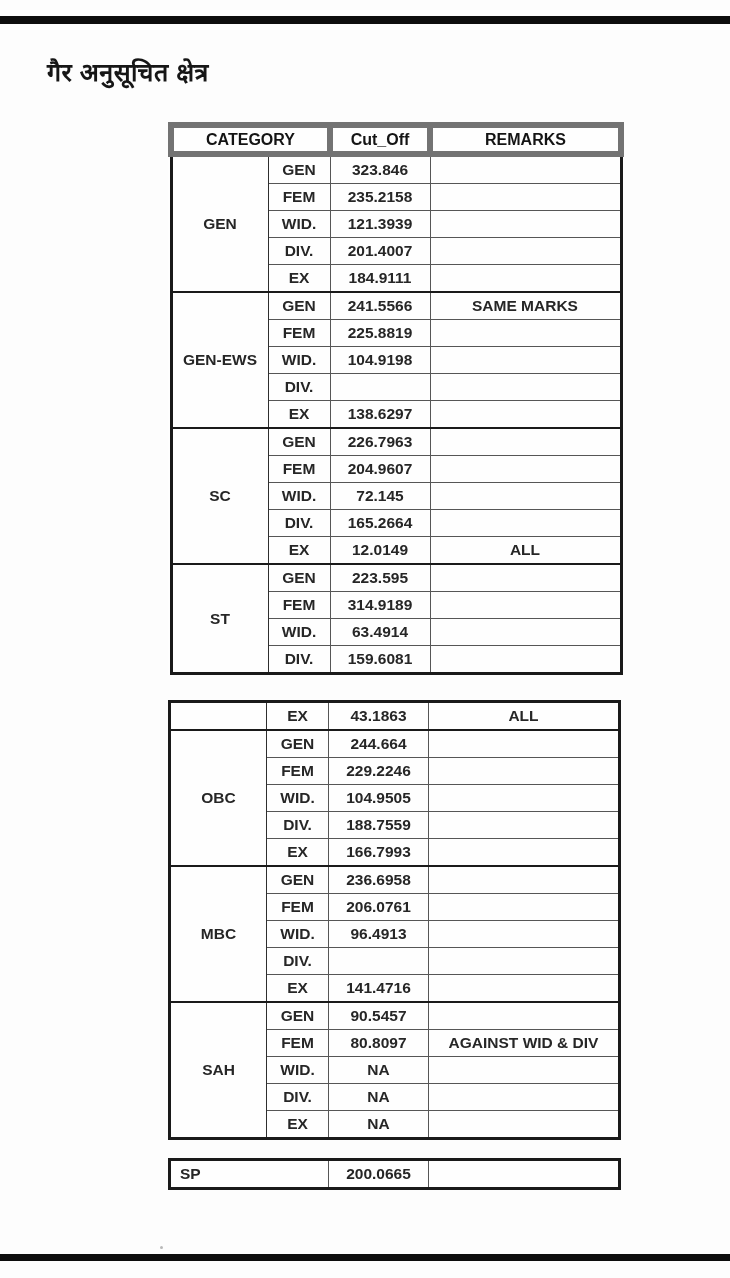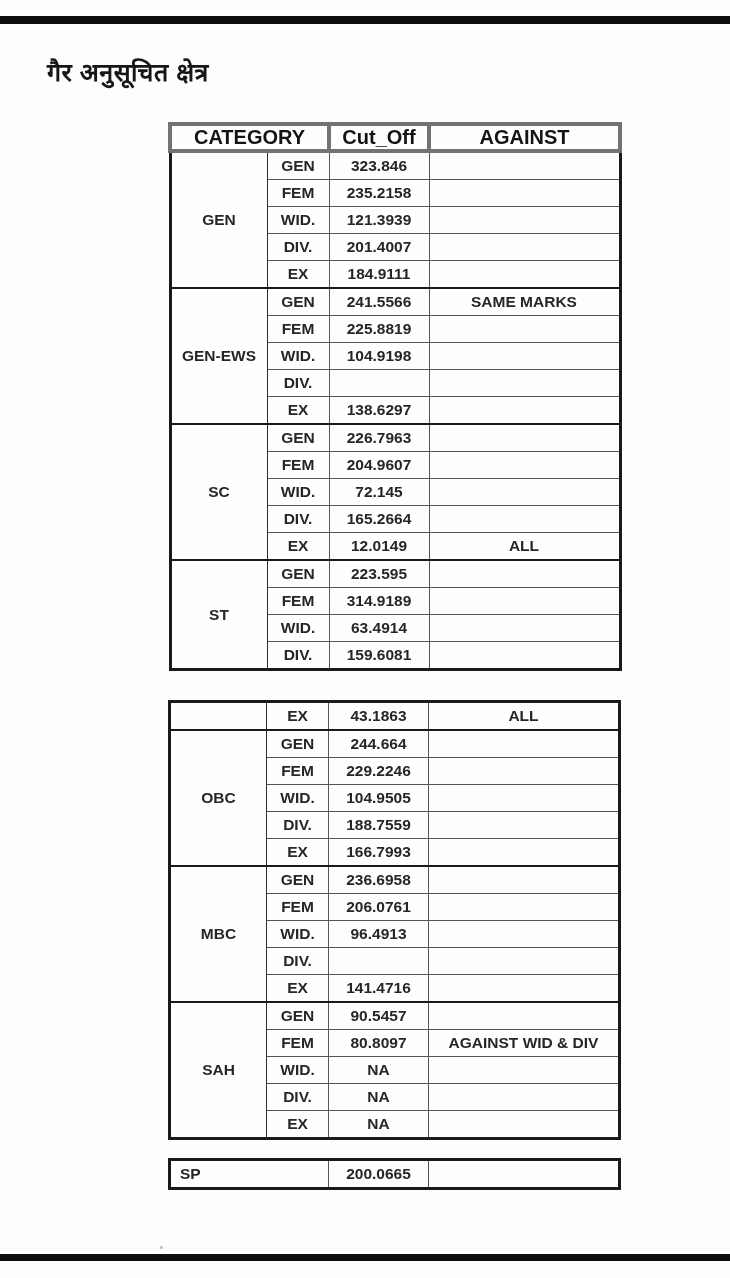--- a/index.html
+++ b/index.html
@@ -50,23 +50,23 @@
     left: 168px;
     border-collapse: collapse;
     table-layout: fixed;
     background: #fefefe;
     border: 3px solid #1a1a1a;
   }
   .t1 { top: 122px; }
   .t2 { top: 700px; }
   .t3 { top: 1158px; }
   .cutoff-table th {
-    border: 4px solid #737373;
+    border: 6px solid #737373;
     height: 23px;
-    font-size: 20px;
+    font-size: 16px;
     font-weight: 700;
     color: #141414;
     text-align: center;
     padding: 0 2px;
   }
   .cutoff-table td {
     border: 1px solid #565656;
     height: 26px;
     font-size: 15.5px;
     font-weight: 600;
@@ -110,21 +110,21 @@
       <colgroup>
         <col style="width: 97px;">
         <col style="width: 62px;">
         <col style="width: 100px;">
         <col style="width: 191px;">
       </colgroup>
       <thead>
         <tr>
           <th colspan="2">CATEGORY</th>
           <th>Cut_Off</th>
-          <th>AGAINST</th>
+          <th>REMARKS</th>
         </tr>
       </thead>
       <tbody>
         <tr class="sec-start">
           <td class="cat" rowspan="5">GEN</td>
           <td class="sub">GEN</td>
           <td class="val">323.846</td>
           <td class="rem"></td>
         </tr>
         <tr>

